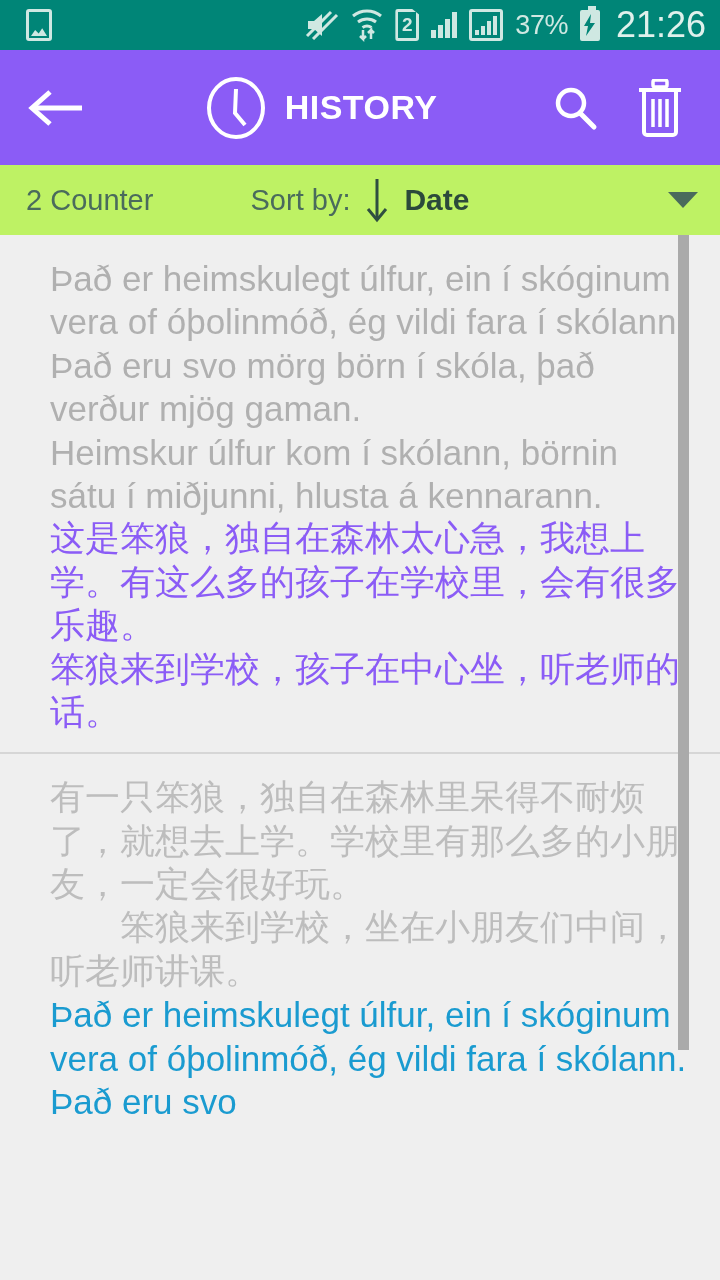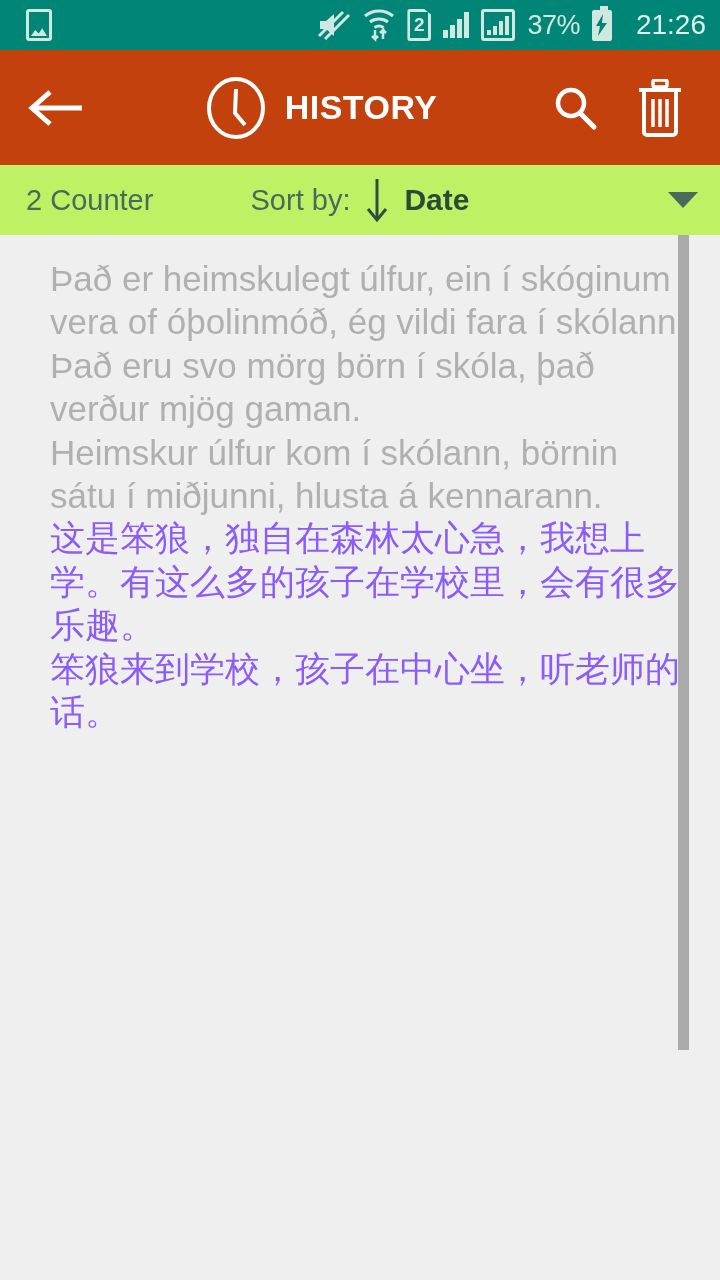--- a/index.html
+++ b/index.html
@@ -27,21 +27,21 @@
     border:3px solid #cfe8e2;
     border-radius:3px;
     position:relative; overflow:hidden;
   }
   .gallery-icon::after{
     content:""; position:absolute; left:2px; right:2px; bottom:2px; height:9px;
     background:#cfe8e2;
     clip-path:polygon(0 100%, 26% 32%, 48% 72%, 70% 14%, 100% 100%);
   }
   .sb-pct { font-size:27px; letter-spacing:-0.5px; color:#cfe8e2; }
-  .sb-time { font-size:28px; color:#dff1ec; letter-spacing:0px; margin-left:12px;}
+  .sb-time { font-size:36px; color:#dff1ec; letter-spacing:0px; margin-left:4px;}
   .bars { display:flex; align-items:flex-end; height:26px; gap:2px; }
   .bars i { display:block; width:5px; background:#cfe8e2; }
   .bars i:nth-child(1){height:8px;} .bars i:nth-child(2){height:13px;}
   .bars i:nth-child(3){height:19px;} .bars i:nth-child(4){height:26px;}
   .bars-boxed{
     border:3px solid #cfe8e2; border-radius:3px;
     padding:4px 3px 3px 3px; height:32px; display:flex; align-items:flex-end; gap:2px;
   }
   .bars-boxed i{ display:block; width:4px; background:#cfe8e2;}
   .bars-boxed i:nth-child(1){height:5px;} .bars-boxed i:nth-child(2){height:9px;}
@@ -55,21 +55,21 @@
   .batt{
     width:20px;height:31px;border:3px solid #cfe8e2;border-radius:2px;
     position:relative;display:flex;align-items:center;justify-content:center;
   }
   .batt::before{content:"";position:absolute;top:-7px;left:5px;width:8px;height:4px;background:#cfe8e2;}
   .batt-fill{position:absolute;inset:0;background:#cfe8e2;}
   .batt-bolt{position:relative;z-index:2;}
 
   
   .appbar{
-    height:115px; background:#c2410c;
+    height:115px; background:#8b5cf6;
     display:flex; align-items:center; color:#ffffff;
     padding:0 22px;
   }
   .back-arrow{ width:70px; display:flex; align-items:center; justify-content:center; cursor:pointer;}
   .title-wrap{ flex:1; display:flex; align-items:center; justify-content:center; gap:18px; }
   .clock-ic{ width:62px; height:62px; }
   .apptitle{
     font-size:34px; font-weight:bold; letter-spacing:0.5px; color:#fff;
   }
   .appbar-actions{ display:flex; align-items:center; gap:36px; padding-right:14px;}
@@ -225,16 +225,21 @@
 
 <div class="list">
 
   <div class="card">
     <p class="src-latin" style="white-space: pre-wrap;">Það er heimskulegt úlfur, ein í skóginum vera of óþolinmóð, ég vildi fara í skólann. Það eru svo mörg börn í skóla, það verður mjög gaman.
 Heimskur úlfur kom í skólann, börnin sátu í miðjunni, hlusta á kennarann.</p>
     <p class="tgt-cjk" style="white-space: pre-wrap;">这是笨狼，独自在森林太心急，我想上学。有这么多的孩子在学校里，会有很多乐趣。
 笨狼来到学校，孩子在中心坐，听老师的话。</p>
   </div>
 
+  <div class="card">
+    <p class="src-cjk" style="white-space: pre-wrap;">有一只笨狼，独自在森林里呆得不耐烦了，就想去上学。学校里有那么多的小朋友，一定会很好玩。
+　　笨狼来到学校，坐在小朋友们中间，听老师讲课。</p>
+    <p class="tgt-latin" style="white-space: pre-wrap;">Það er heimskulegt úlfur, ein í skóginum vera of óþolinmóð, ég vildi fara í skólann. Það eru svo</p>
+  </div>
 
 </div>
 
 <div class="scrollbar"></div>
 
 </body></html>

